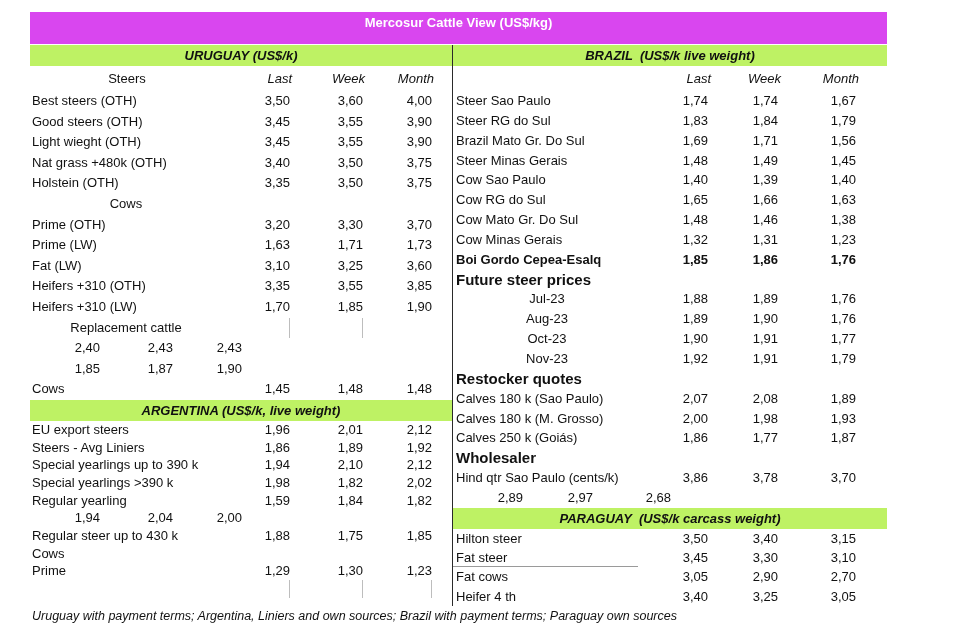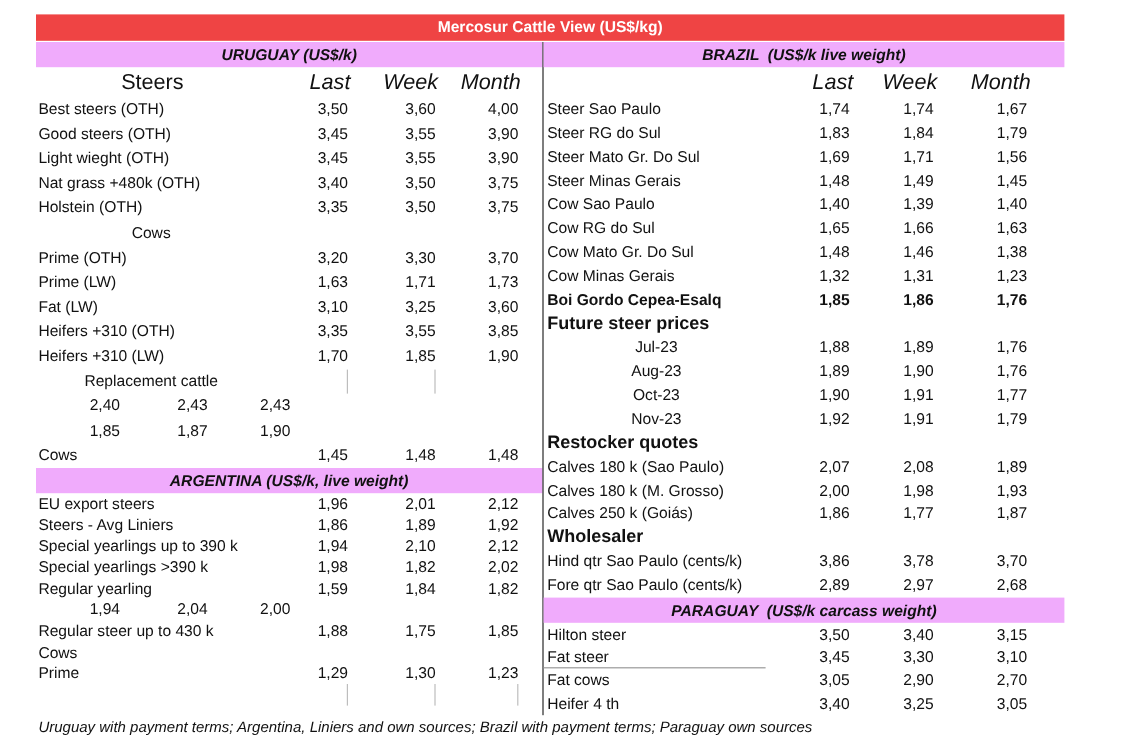--- a/index.html
+++ b/index.html
@@ -1,27 +1,27 @@
 <!DOCTYPE html>
 <html><head>
 <meta charset="utf-8">
 <style>
   html,body{margin:0;padding:0;background:#ffffff;}
   body{width:955px;height:623px;position:relative;overflow:hidden;
        font-family:"Liberation Sans",sans-serif;color:#111;}
   .sheet{position:absolute;left:30px;top:12px;width:857px;}
-  .titlebar{height:22px;background:#ef4444;color:#ffffff;font-weight:bold;
+  .titlebar{height:32px;background:#d946ef;color:#ffffff;font-weight:bold;
             font-size:13px;line-height:22px;text-align:center;}
   .cols{display:flex;margin-top:1px;}
   .half{box-sizing:border-box;}
   .half.left{width:422px;}
   .half.right{width:435px;border-left:1px solid #2a2a2a;}
-  .band{height:21px;background:#f0abfc;color:#111;font-weight:bold;font-style:italic;
+  .band{height:21px;background:#bef264;color:#111;font-weight:bold;font-style:italic;
         font-size:13px;line-height:21px;text-align:center;white-space:pre;}
-  .colheads{display:flex;height:25px;font-size:18px;}
+  .colheads{display:flex;height:25px;font-size:13px;}
   .colheads>span{line-height:25px;height:25px;}
   .ital{font-style:italic;}
   .rows{display:block;}
   .row{display:flex;font-size:13px;}
   .row>span{display:block;height:var(--rh);line-height:var(--rh);box-sizing:border-box;
             white-space:nowrap;overflow:visible;}
   .lbl{text-align:left;}
   .num{text-align:right;}
   .half.left .lbl,.colheads.l .ch-label{width:190px;padding-left:2px;}
   .half.left .c1{width:70px;}
@@ -225,21 +225,21 @@
             <span class="num c2">1,74</span>
             <span class="num c3">1,67</span>
           </div>
           <div class="row">
             <span class="lbl">Steer RG do Sul</span>
             <span class="num c1">1,83</span>
             <span class="num c2">1,84</span>
             <span class="num c3">1,79</span>
           </div>
           <div class="row">
-            <span class="lbl">Steer Mato Gr. Do Sul</span>
+            <span class="lbl">Brazil Mato Gr. Do Sul</span>
             <span class="num c1">1,69</span>
             <span class="num c2">1,71</span>
             <span class="num c3">1,56</span>
           </div>
           <div class="row">
             <span class="lbl">Steer Minas Gerais</span>
             <span class="num c1">1,48</span>
             <span class="num c2">1,49</span>
             <span class="num c3">1,45</span>
           </div>
@@ -333,21 +333,20 @@
             <span class="num c2"></span>
             <span class="num c3"></span>
           </div>
           <div class="row">
             <span class="lbl">Hind qtr Sao Paulo (cents/k)</span>
             <span class="num c1">3,86</span>
             <span class="num c2">3,78</span>
             <span class="num c3">3,70</span>
           </div>
           <div class="row">
-            <span class="lbl">Fore qtr Sao Paulo (cents/k)</span>
             <span class="num c1">2,89</span>
             <span class="num c2">2,97</span>
             <span class="num c3">2,68</span>
           </div>
         </div>
       <div class="band">PARAGUAY  (US$/k carcass weight)</div>
       <div class="rows" id="rows-paraguay" style="--rh:19.3px">
           <div class="row">
             <span class="lbl">Hilton steer</span>
             <span class="num c1">3,50</span>

